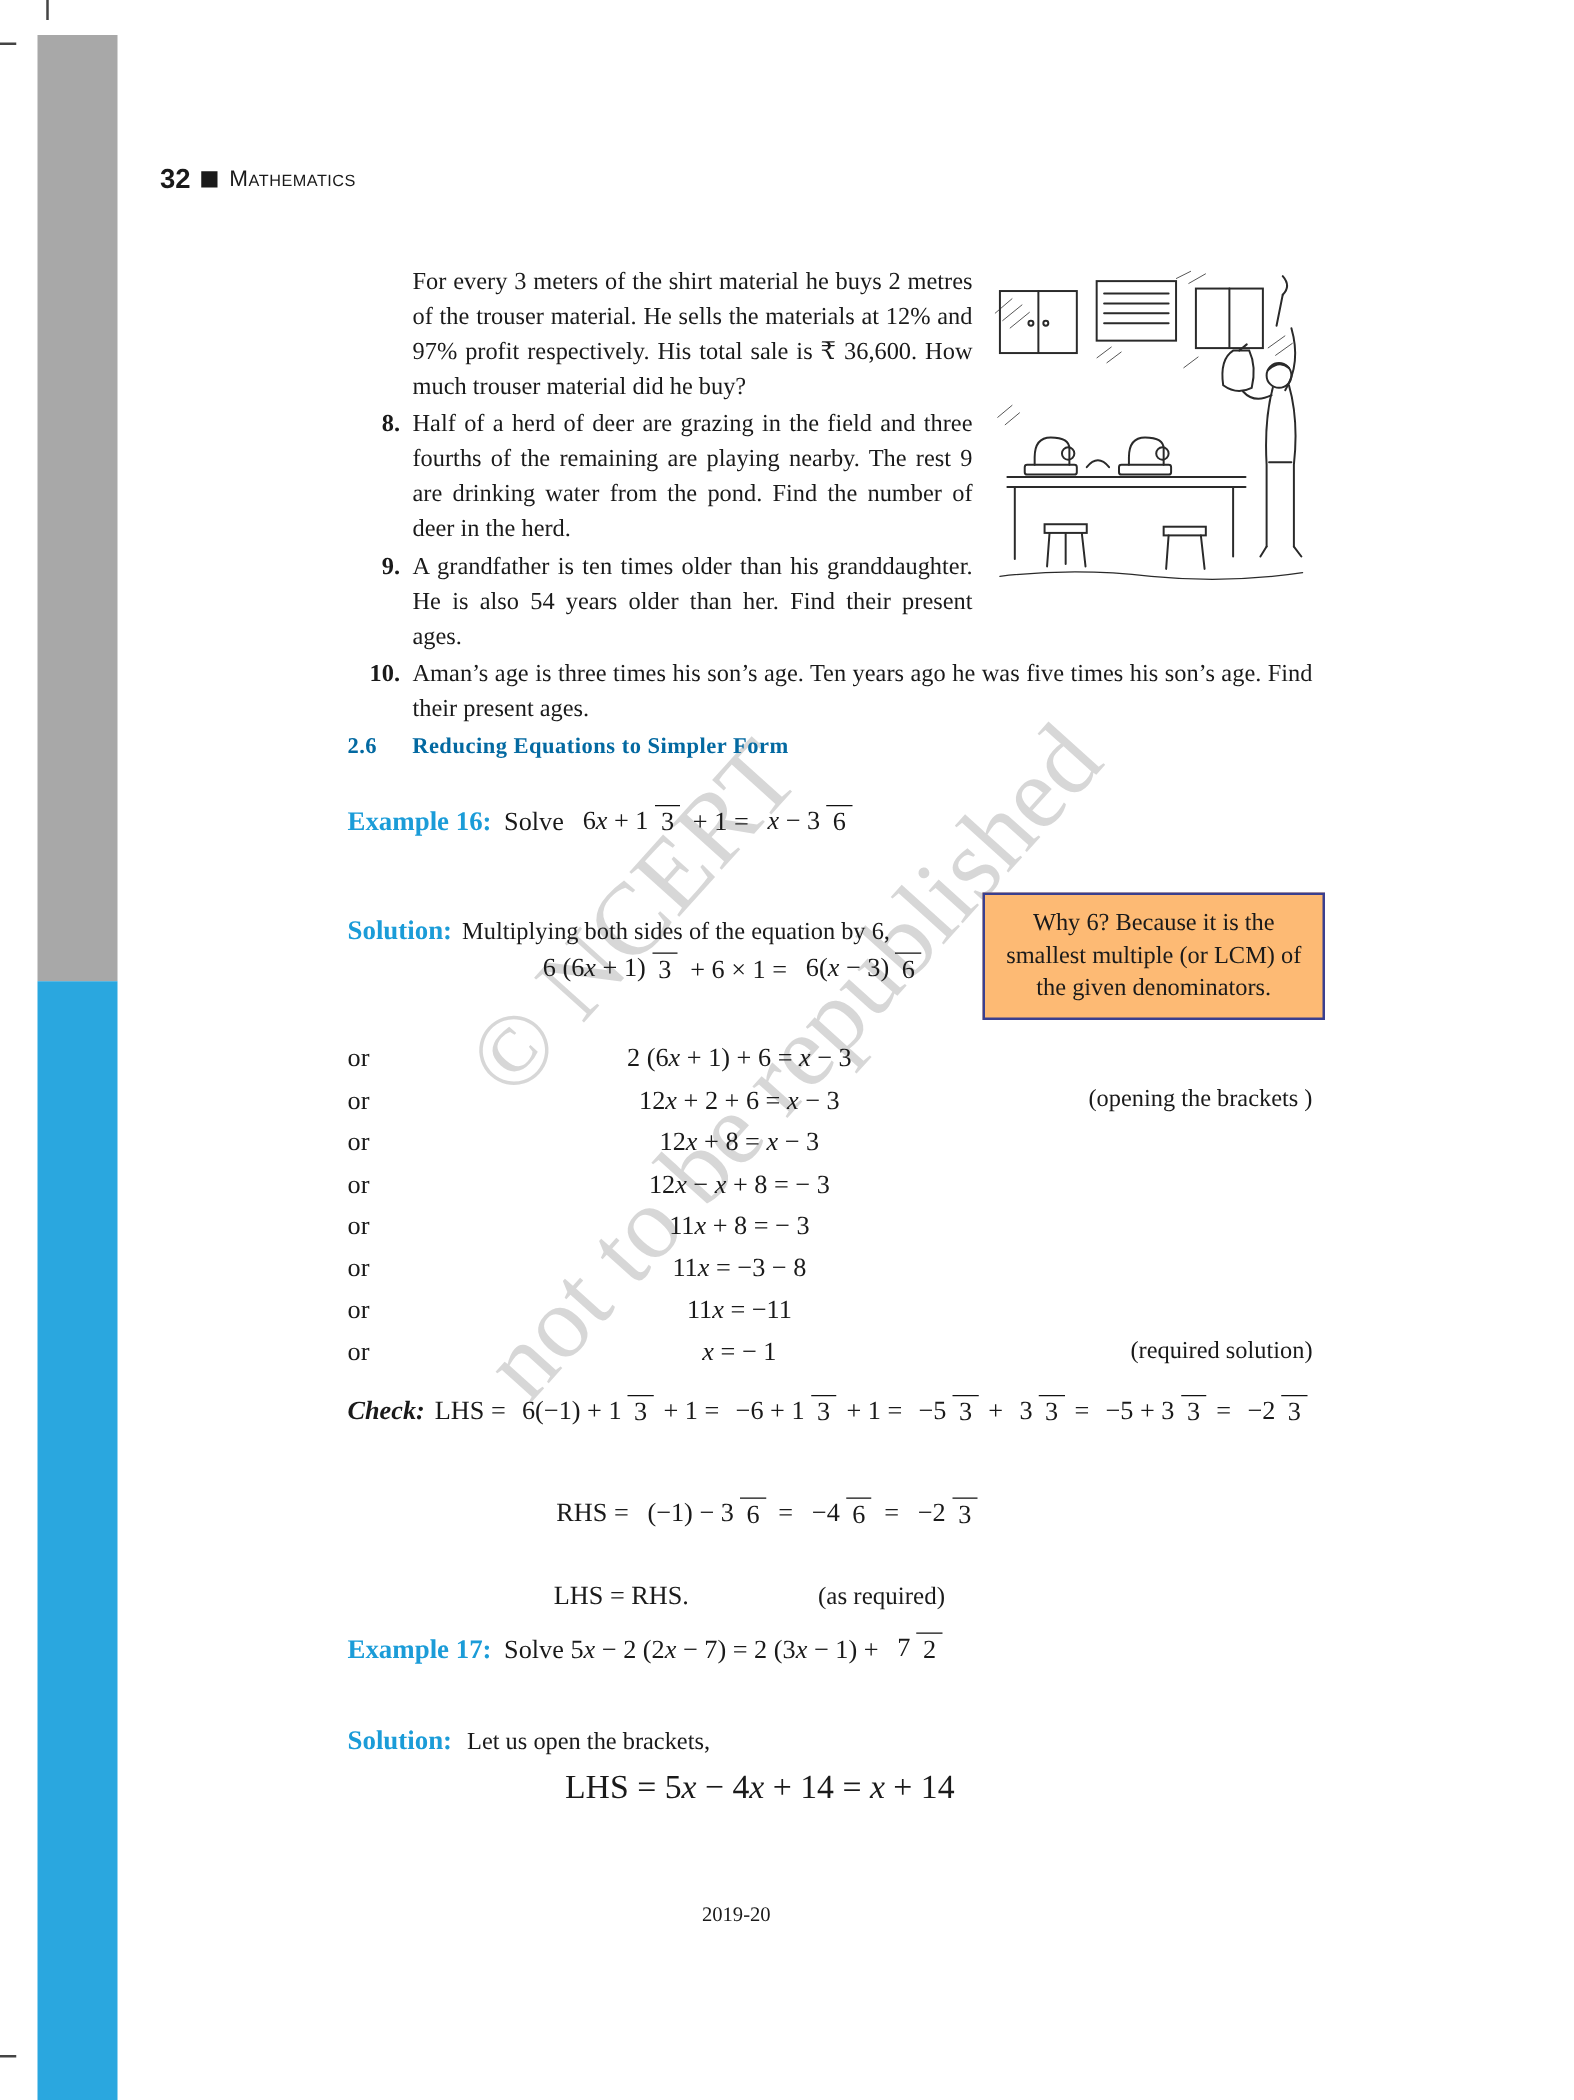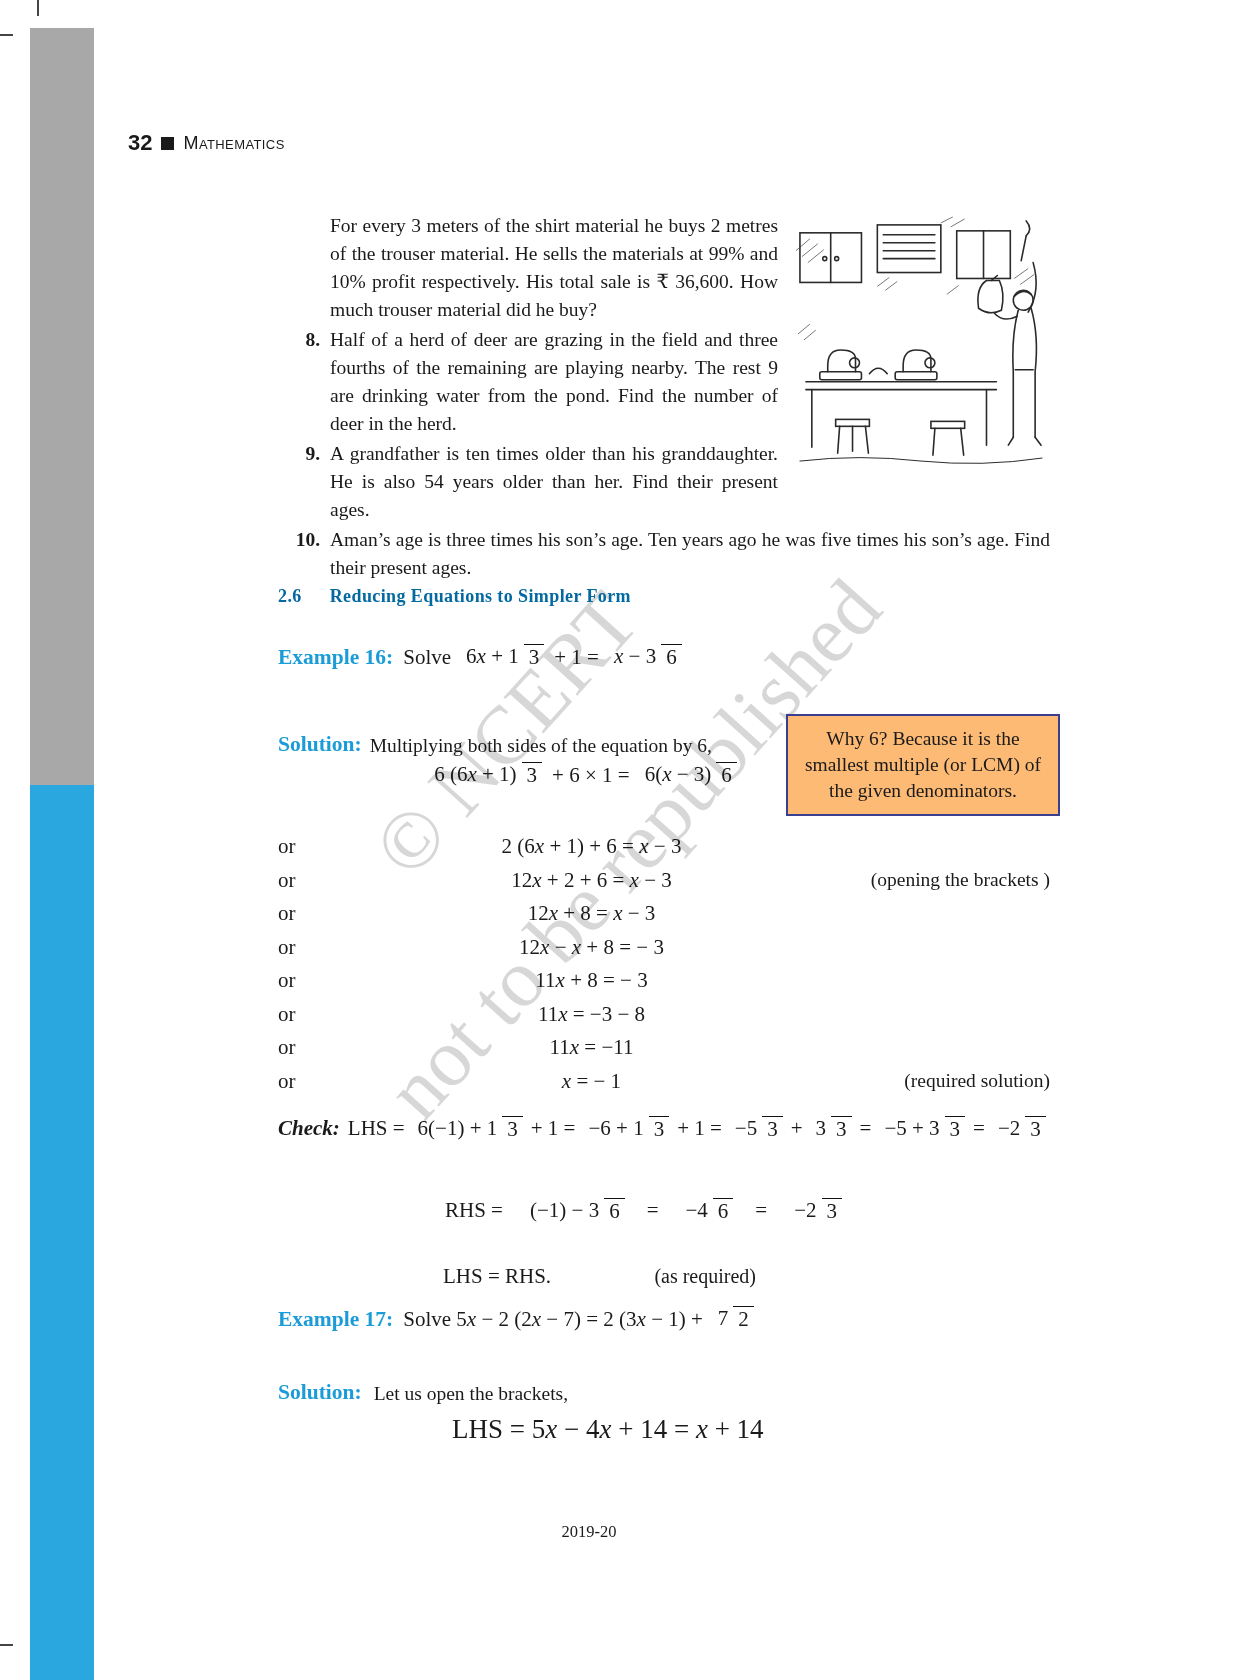--- a/index.html
+++ b/index.html
@@ -43,21 +43,21 @@
           background:#fdba74;border:2px solid #3a3f8f;padding:10px 11px;
           font-size:19.5px;line-height:26px;text-align:center;}
   
   .deriv{position:absolute;left:278px;top:830px;width:772px;font-size:21px;}
   .orrow{display:grid;grid-template-columns:55px 1fr 200px;align-items:center;height:33.5px;}
   .oreq{text-align:center;}
   .ornote{text-align:right;font-size:19.5px;}
   
   .checkrow{position:absolute;left:278px;top:1116px;display:flex;align-items:center;gap:6px;font-size:21px;}
   .chklabel{font-weight:bold;font-style:italic;}
-  .rhsrow{position:absolute;left:443px;top:1198px;display:flex;align-items:center;gap:20px;font-size:21px;}
+  .rhsrow{position:absolute;left:443px;top:1198px;display:flex;align-items:center;gap:8px;font-size:21px;}
   .conclrow{position:absolute;left:443px;top:1264px;font-size:21px;}
   .conclrow .note{margin-left:98px;font-size:20px;}
   
   .ex17{top:1306px;left:278px;}
   .sol17{top:1380px;left:278px;}
   .lhs17{position:absolute;left:452px;top:1414px;font-size:27px;}
   
   .footer{position:absolute;left:509px;top:1522px;width:160px;text-align:center;font-size:16.5px;}
   svg .ln{stroke:#2a2a2a;fill:none;stroke-width:1.6;stroke-linecap:round;}
   svg .thin{stroke:#555;stroke-width:0.8;}
@@ -143,21 +143,21 @@
             <line x1="74" y1="213" x2="77" y2="240"></line>
             <line x1="61" y1="213" x2="61" y2="238"></line>
             <rect x="140" y="208" width="34" height="7"></rect>
             <line x1="144" y1="215" x2="142" y2="242"></line>
             <line x1="170" y1="215" x2="173" y2="242"></line>
 
             <path d="M8 248 q60 -7 122 0 q62 6 122 -3" stroke-width="1"></path>
           </g>
         </svg>
       </span>
-      <span>For every 3 meters of the shirt material he buys 2 metres of the trouser material.  He sells the materials at 99% and 10% profit respectively.  His total sale is ₹ 36,600. How much trouser material did he buy?</span>
+      <span>For every 3 meters of the shirt material he buys 2 metres of the trouser material.  He sells the materials at 12% and 97% profit respectively.  His total sale is ₹ 36,600. How much trouser material did he buy?</span>
     </div>
     <div class="para prob">
       <span class="pnum">8.</span><span>Half of a herd of deer are grazing in the field and three fourths of the remaining are playing nearby.  The rest 9 are drinking water from the pond. Find the number of deer in the herd.</span>
     </div>
     <div class="para prob">
       <span class="pnum">9.</span><span>A grandfather is ten times older than his granddaughter. He is also 54 years older than her. Find their present ages.</span>
     </div>
     <div class="para prob">
       <span class="pnum">10.</span><span>Aman’s age is three times his son’s age. Ten years ago he was five times his son’s age. Find their present ages.</span>
     </div>

